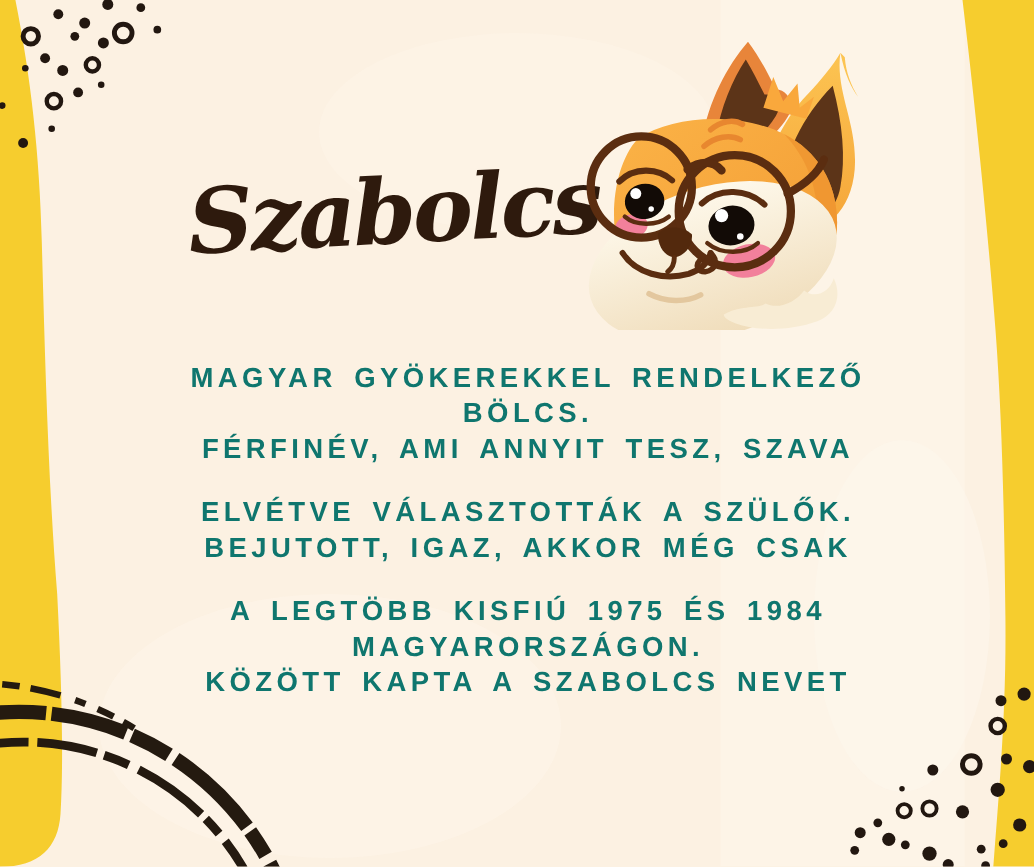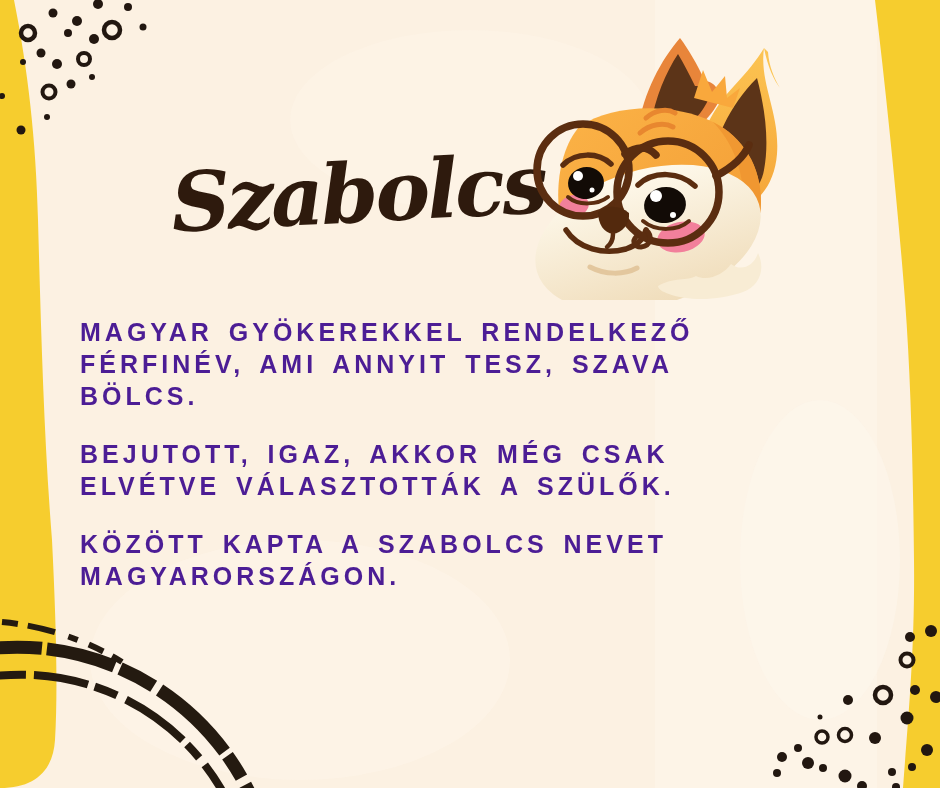--- a/index.html
+++ b/index.html
@@ -12,22 +12,22 @@
   .bg-svg{position:absolute;left:0;top:0;width:940px;height:788px;}
   .title{
     position:absolute;left:128px;top:128px;width:460px;height:130px;
     display:flex;align-items:center;justify-content:center;
     font-family:"DejaVu Serif",serif;font-style:italic;font-weight:bold;
     font-size:82px;color:#2E1A0D;letter-spacing:-3px;
     transform:rotate(-3deg);
   }
   .fox-svg{position:absolute;left:528px;top:34px;width:284px;height:266px;}
   .text-block{
-    position:absolute;left:80px;right:60px;top:316px;
-    color:#4c1d95;
+    position:absolute;left:80px;right:60px;top:328px;
+    text-align:center;color:#0f766e;
   }
   .para{margin:0 0 26px 0;}
   .para.last{margin-top:8px;}
   .line{
     font-weight:bold;font-size:25px;line-height:32px;
     letter-spacing:4px;word-spacing:5px;
     text-transform:uppercase;
   }
 </style>
 </head>
@@ -177,26 +177,27 @@
         <path d="M38,196 C50,215 76,221 98,215 C110,211 116,204 118,196" stroke-width="5.5"></path>
         <path d="M118,196 C125,202 123,212 113,213 C106,213 104,207 108,203" stroke-width="5"></path>
       </g>
       <path d="M62,233 C77,241 96,241 109,234" fill="none" stroke="#E3C79E" stroke-width="5" stroke-linecap="round"></path>
     </g>
   </svg>
 
   <main class="text-block">
     <div class="para">
       <div class="line">MAGYAR GYÖKEREKKEL RENDELKEZŐ</div>
+      <div class="line">BÖLCS.</div>
       <div class="line">FÉRFINÉV, AMI ANNYIT TESZ, SZAVA</div>
-      <div class="line">BÖLCS.</div>
     </div>
     <div class="para">
+      <div class="line">ELVÉTVE VÁLASZTOTTÁK A SZÜLŐK.</div>
       <div class="line">BEJUTOTT, IGAZ, AKKOR MÉG CSAK</div>
-      <div class="line">ELVÉTVE VÁLASZTOTTÁK A SZÜLŐK.</div>
     </div>
     <div class="para">
+      <div class="line">A LEGTÖBB KISFIÚ 1975 ÉS 1984</div>
+      <div class="line">MAGYARORSZÁGON.</div>
       <div class="line">KÖZÖTT KAPTA A SZABOLCS NEVET</div>
-      <div class="line">MAGYARORSZÁGON.</div>
     </div>
   </main>
 
 </div>
 
 </body></html>

